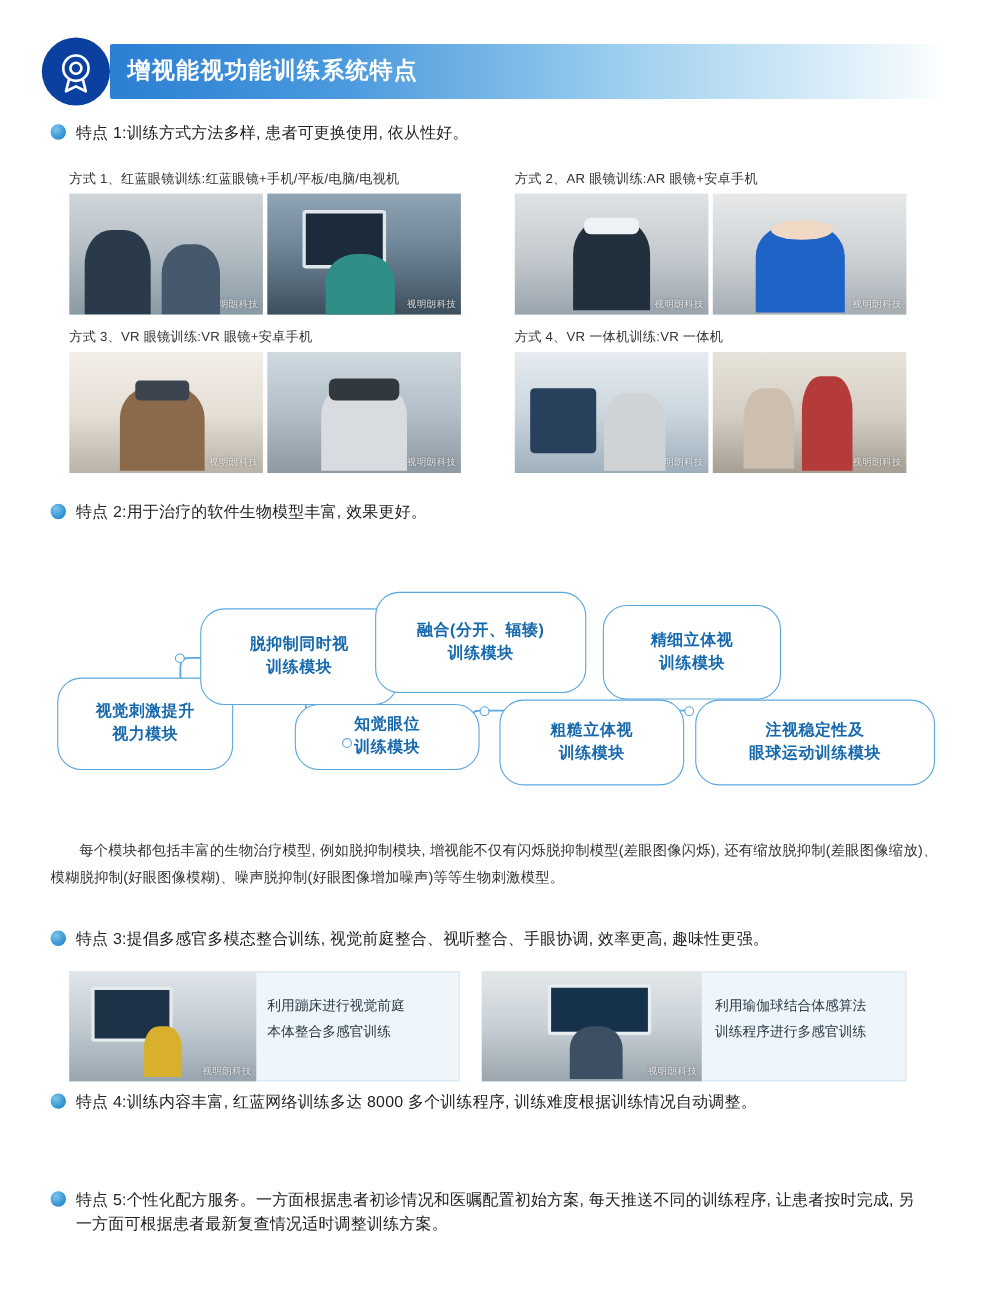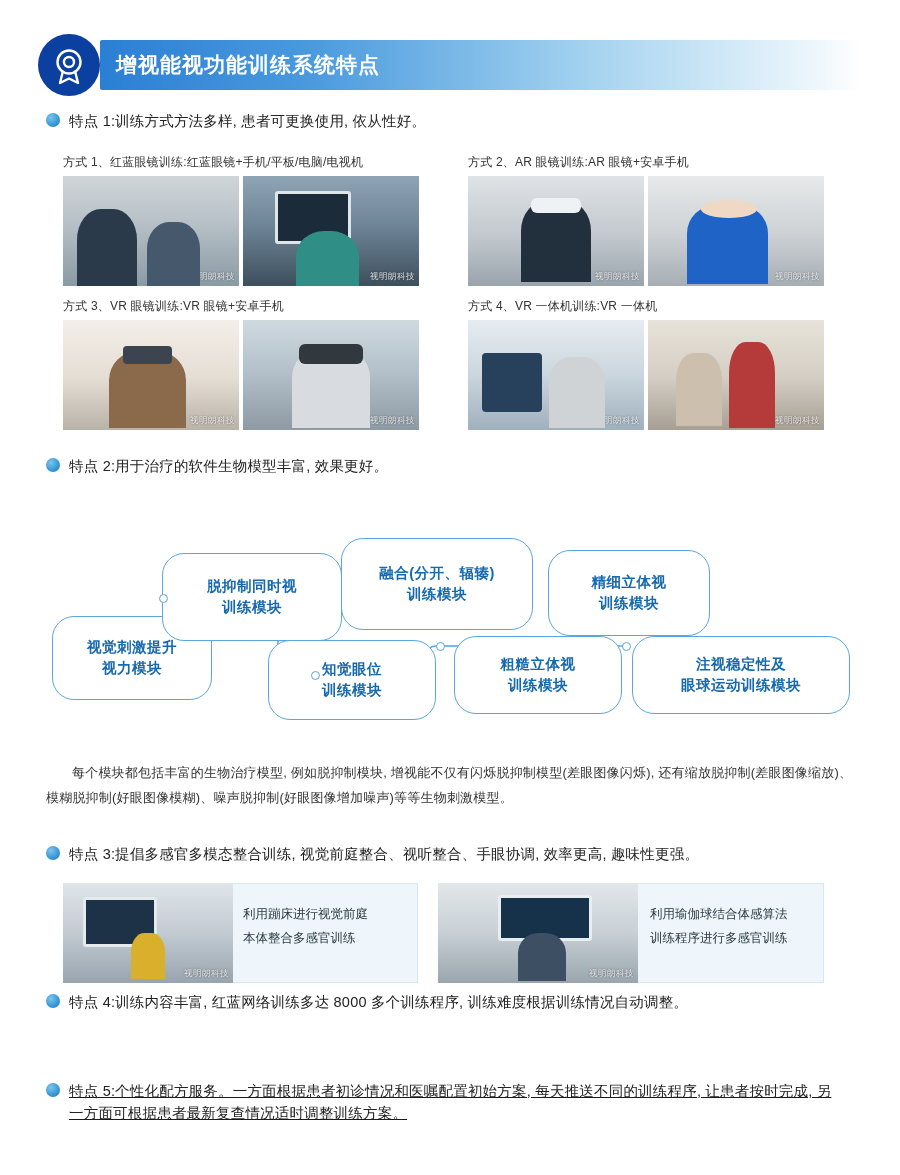--- a/index.html
+++ b/index.html
@@ -278,28 +278,28 @@
       <path d="M300 60 L320 60" fill="none" stroke="#5aa7dd" stroke-width="1.6"></path>
     </svg>
 
     <div class="mod" style="left:6px; top:88px; width:160px; height:84px;">
       <span>
         <span>视觉刺激提升</span><br>
         <span>视力模块</span>
       </span>
     </div>
 
-    <div class="mod" style="left:116px; top:25px; width:180px; height:88px;">
+    <div class="mod" style="left:136px; top:25px; width:180px; height:88px;">
       <span>
         <span>脱抑制同时视</span><br>
         <span>训练模块</span>
       </span>
     </div>
 
-    <div class="mod" style="left:222px; top:112px; width:168px; height:80px;">
+    <div class="mod" style="left:222px; top:112px; width:168px; height:60px;">
       <span>
         <span>知觉眼位</span><br>
         <span>训练模块</span>
       </span>
     </div>
 
     <div class="mod" style="left:295px; top:10px; width:192px; height:92px;">
       <span>
         <span>融合(分开、辐辏)</span><br>
         <span>训练模块</span>
@@ -356,19 +356,19 @@
   <div class="photo-note" style="left:650px; top:903px; width:180px;">
     <span>利用瑜伽球结合体感算法</span><br>
     <span>训练程序进行多感官训练</span>
   </div>
 
   <div class="feature" style="left:46px; top:991px; width:810px;">
     <span class="bullet"></span>
     <span class="feature-text">特点 4:训练内容丰富, 红蓝网络训练多达 8000 多个训练程序, 训练难度根据训练情况自动调整。</span>
   </div>
 
-  <div class="feature" style="left:46px; top:1080px; width:810px;text-decoration:underline;">
+  <div class="feature" style="left:46px; top:1080px; width:810px;">
     <span class="bullet"></span>
     <span class="feature-text" style="white-space:pre-line;">特点 5:个性化配方服务。一方面根据患者初诊情况和医嘱配置初始方案, 每天推送不同的训练程序, 让患者按时完成, 另
 一方面可根据患者最新复查情况适时调整训练方案。</span>
   </div>
 
 </div>
 
 </body></html>

